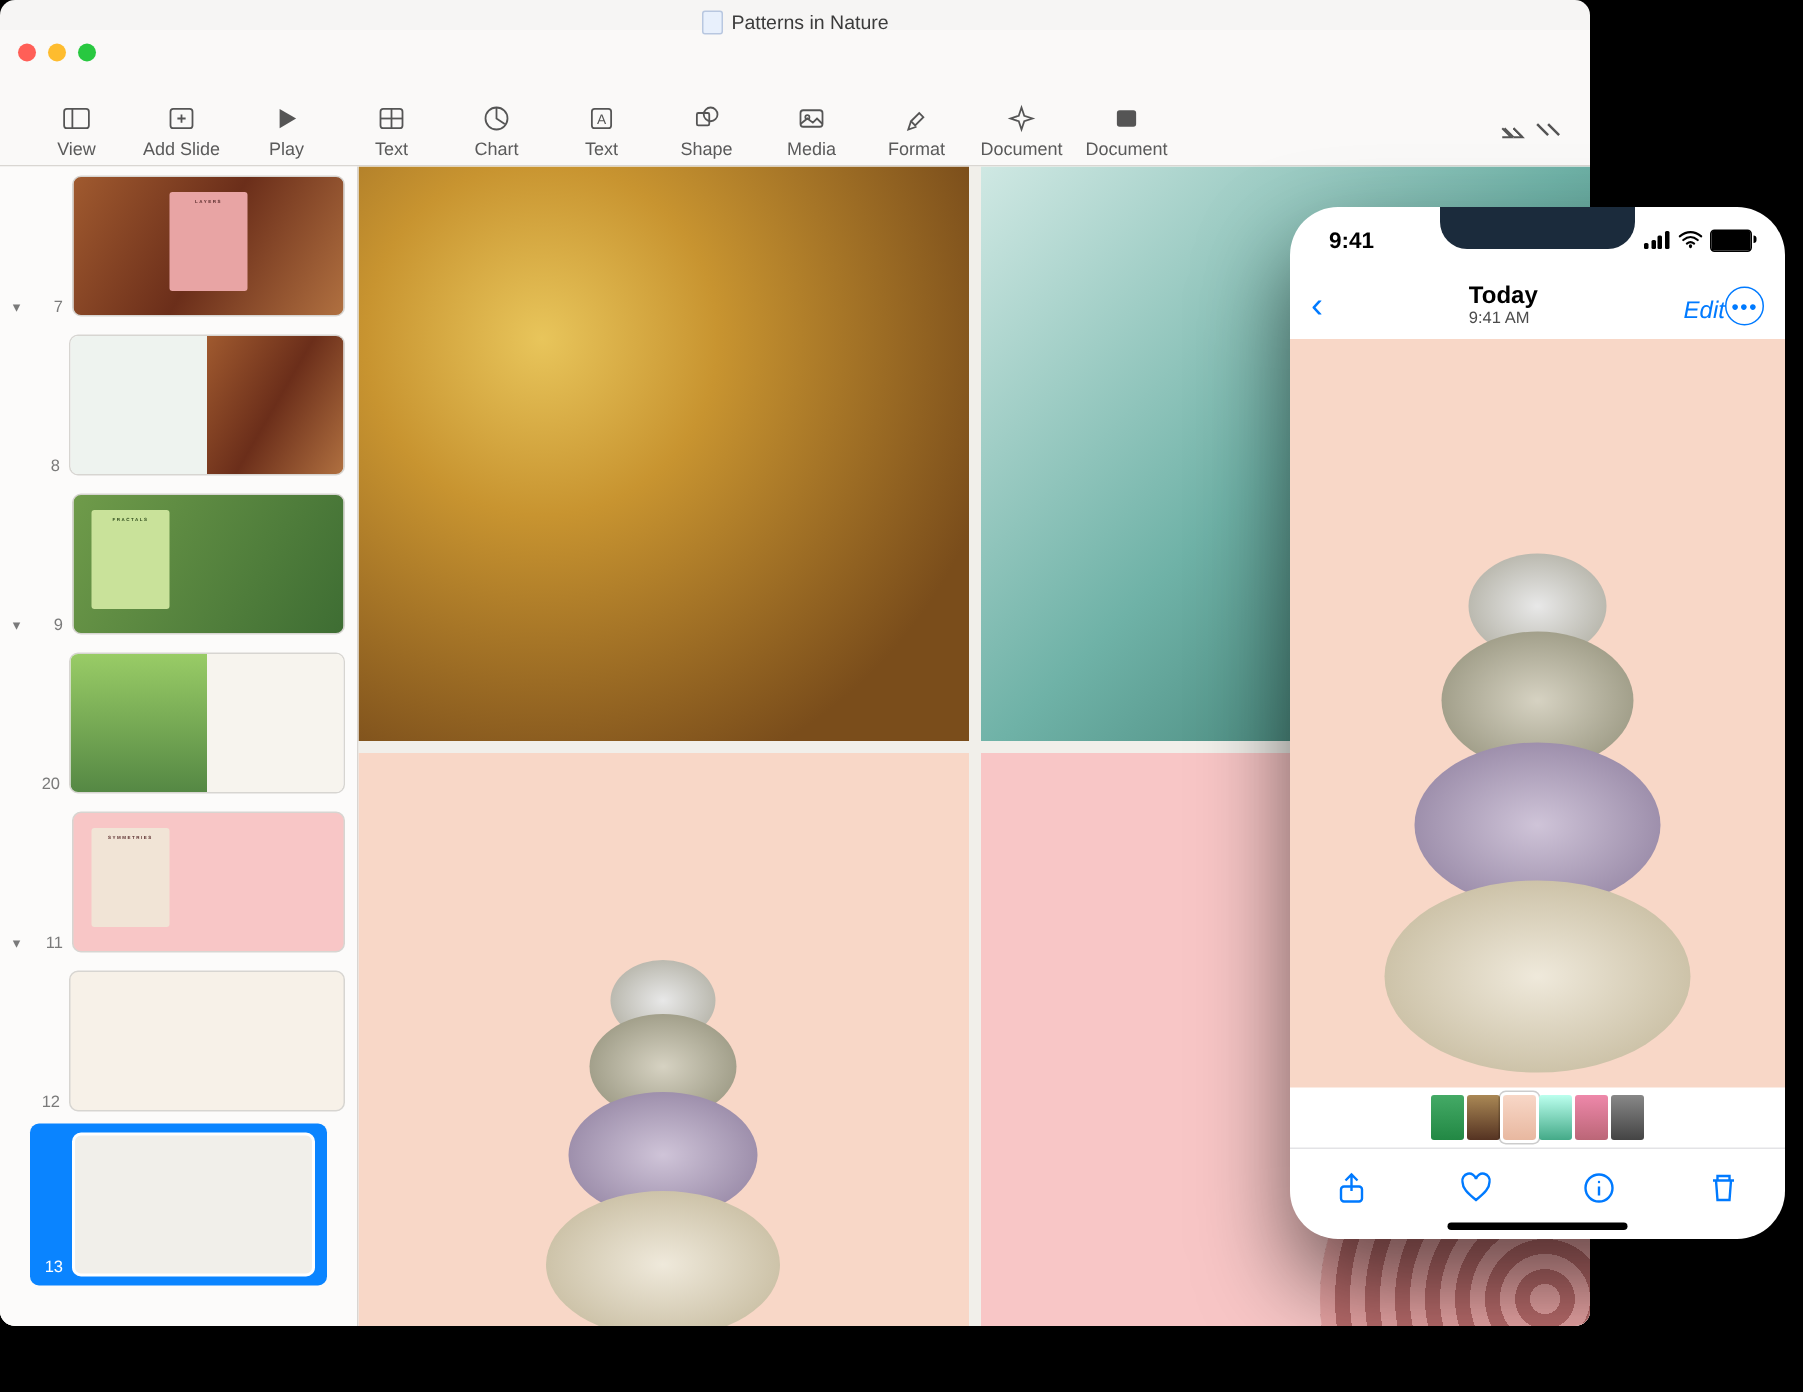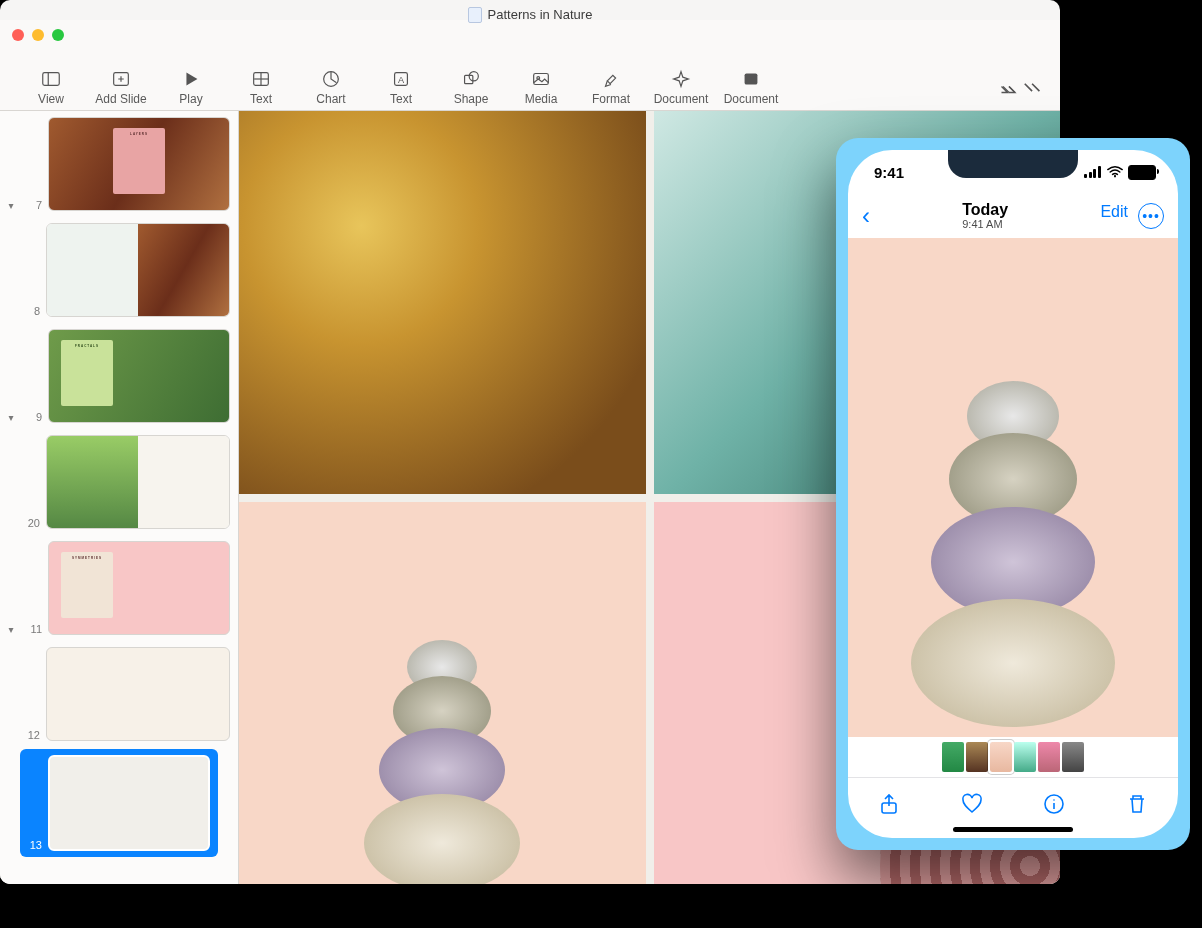--- a/index.html
+++ b/index.html
@@ -57,37 +57,37 @@
   .t4{background:#f8c6c6;}
   .urchin-stack{width:160px;margin-bottom:10px;}
   .urchin{border-radius:50%;margin:0 auto -18px;}
   .u1{width:70px;height:54px;background:radial-gradient(ellipse,#e8e8e8,#a8a698);}
   .u2{width:98px;height:70px;background:radial-gradient(ellipse,#d6d2c2,#8d8b74);}
   .u3{width:126px;height:84px;background:radial-gradient(ellipse,#cfc4d8,#8a7a9a);}
   .u4{width:156px;height:98px;background:radial-gradient(ellipse,#efe9db,#bfb394);}
   .arc1{position:absolute;right:-120px;top:56%;width:300px;height:300px;border-radius:50%;background:repeating-radial-gradient(circle,#e8a4a4 0 10px,#b86b6b 10px 20px);}
 
   
-  .iphone{position:absolute;right:12px;top:138px;width:330px;height:688px;border-radius:22px;background:#7dd3fc;box-shadow:0 30px 60px rgba(0,0,0,.55);padding:12px;}
+  .iphone{position:absolute;right:12px;top:138px;width:330px;height:688px;border-radius:32px;background:#ffffff;box-shadow:0 30px 60px rgba(0,0,0,.55);}
   .iphone-inner{width:100%;height:100%;border-radius:44px;background:#fff;overflow:hidden;position:relative;display:flex;flex-direction:column;}
   .notch{position:absolute;top:0;left:50%;transform:translateX(-50%);width:130px;height:28px;background:#1b2b3c;border-radius:0 0 18px 18px;}
   .status{height:44px;display:flex;align-items:center;justify-content:space-between;padding:0 22px 0 26px;font-size:15px;font-weight:600;color:#000;}
   .status-right{display:flex;align-items:center;gap:5px;}
   .sig{width:18px;height:12px;display:flex;align-items:flex-end;gap:1.5px;}
   .sig span{background:#000;width:3px;border-radius:1px;}
   .wifi{width:16px;height:12px;}
   .batt{width:26px;height:13px;border:1.5px solid #000;border-radius:3px;position:relative;}
   .batt::after{content:"";position:absolute;right:-4px;top:3px;width:2px;height:5px;background:#000;border-radius:0 2px 2px 0;}
   .batt-fill{background:#000;height:100%;width:100%;border-radius:1px;}
 
   .nav{height:44px;display:flex;align-items:center;justify-content:space-between;padding:0 14px;}
   .nav-back{color:var(--ios-blue);font-size:24px;font-weight:400;}
   .nav-title{text-align:left;font-size:16px;font-weight:600;color:#000;line-height:1.05;}
   .nav-title small{display:block;font-size:11px;font-weight:400;color:#4b4b4b;}
-  .nav-right{display:flex;align-items:flex-start;gap:10px;color:var(--ios-blue);font-size:16px;}
+  .nav-right{display:flex;align-items:flex-end;color:var(--ios-blue);font-size:16px;font-style:italic;}
   .more-circ{width:24px;height:24px;border:1.6px solid var(--ios-blue);border-radius:50%;display:flex;align-items:center;justify-content:center;font-size:14px;letter-spacing:1px;color:var(--ios-blue);}
 
   .photo{flex:1;background:#f8d7c7;display:flex;align-items:flex-end;justify-content:center;}
   .photo .urchin-stack{width:210px;margin-bottom:28px;}
   .photo .u1{width:92px;height:70px;}
   .photo .u2{width:128px;height:92px;}
   .photo .u3{width:164px;height:110px;}
   .photo .u4{width:204px;height:128px;}
 
   .film{height:36px;display:flex;align-items:center;justify-content:center;gap:2px;padding:2px 0;}

